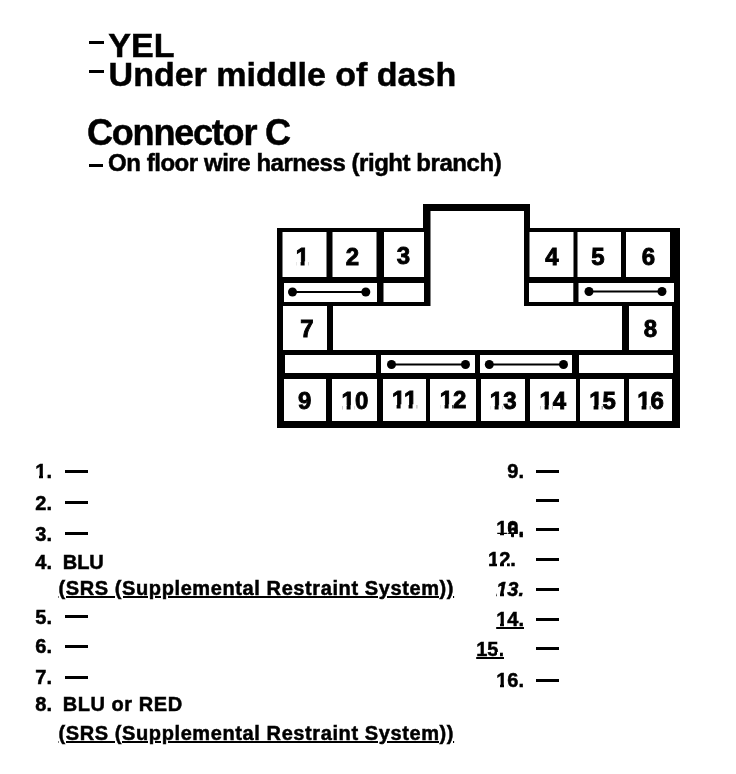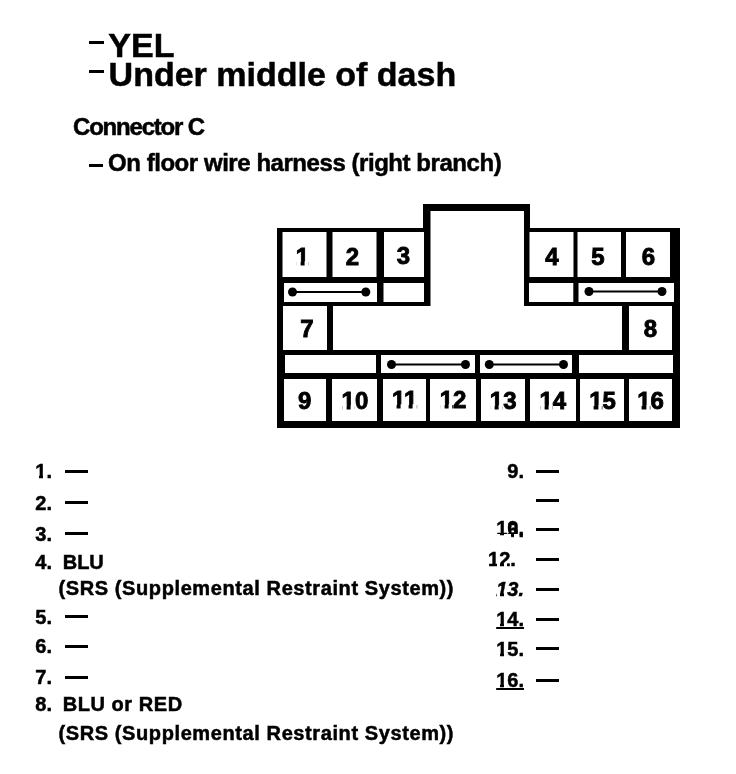--- a/index.html
+++ b/index.html
@@ -1,32 +1,32 @@
 <!DOCTYPE html>
 <html><head>
 <meta charset="utf-8">
 <style>
 html,body{margin:0;padding:0;}
 body{width:736px;height:774px;background:#fff;position:relative;overflow:hidden;
   font-family:"Liberation Sans",sans-serif;color:#000;}
 .t{position:absolute;white-space:nowrap;font-weight:bold;line-height:1;-webkit-text-stroke:0.5px #000;}
 .f25{font-size:34px;}
 .f20{font-size:20px;}
-.srs{letter-spacing:0.6px;}
+.srs{letter-spacing:0.6px;text-decoration:underline;}
 .bar{position:absolute;background:#000;}
 .num{position:absolute;text-align:right;font-weight:bold;font-size:20px;line-height:1;white-space:nowrap;-webkit-text-stroke:0.5px #000;}
 </style>
 </head>
 <body>
 
 <div class="bar" style="left:89px;top:40.6px;width:15px;height:3px;"></div>
 <div class="t f25" style="left:108.3px;top:27.8px;">YEL</div>
 <div class="bar" style="left:89px;top:69.8px;width:15px;height:3px;"></div>
 <div class="t f25" style="left:108.6px;top:56.8px;">Under middle of dash</div>
-<div class="t" style="left:73px;top:114.6px;font-size:24px;letter-spacing:-1.2px;">Connector C</div>
+<div class="t" style="left:87px;top:114.6px;font-size:36px;letter-spacing:-1.2px;">Connector C</div>
 <div class="bar" style="left:88.5px;top:164px;width:14px;height:3px;"></div>
 <div class="t" style="left:108px;top:151.2px;font-size:24px;letter-spacing:-0.45px;">On floor wire harness (right branch)</div>
 
 <svg style="position:absolute;left:0;top:0;" width="736" height="774" viewBox="0 0 736 774">
 <g>
 
 <rect x="277" y="228" width="403" height="200" fill="#000"></rect>
 <rect x="423" y="204" width="107" height="30" fill="#000"></rect>
 
 <g fill="#fff">
@@ -134,22 +134,22 @@
 <div class="bar" style="left:65px;top:675.9px;width:23px;height:3px;"></div>
 <div class="t f20" style="left:62.7px;top:693.6px;letter-spacing:0.55px;">BLU or RED</div>
 <div class="t f20 srs" style="left:58.5px;top:722.6px;">(SRS (Supplemental Restraint System))</div>
 
 <div class="num" style="left:480px;width:44px;top:461.1px;">9.</div>
 <div class="num" style="left:480px;width:44px;top:518px;">10.</div>
 <div class="num" style="left:480px;width:44px;top:519.6px;">5.</div>
 <div class="num" style="left:480px;width:44px;top:549.4px;text-align:center;">12.</div>
 <div class="num" style="left:480px;width:44px;top:579.4px;font-style:italic;">13.</div>
 <div class="num" style="left:480px;width:44px;top:609.1px;text-decoration:underline;">14.</div>
-<div class="num" style="left:480px;width:44px;top:638.6px;">15.</div>
-<div class="num" style="left:480px;width:44px;top:670.1px;text-decoration:underline;">16.</div>
+<div class="num" style="left:460px;width:44px;top:638.6px;text-decoration:underline;">15.</div>
+<div class="num" style="left:480px;width:44px;top:670.1px;">16.</div>
 <div class="bar" style="left:535.5px;top:469.9px;width:23px;height:3px;"></div>
 <div class="bar" style="left:535.5px;top:498.9px;width:23px;height:3px;"></div>
 <div class="bar" style="left:535.5px;top:528.4px;width:23px;height:3px;"></div>
 <div class="bar" style="left:535.5px;top:558.2px;width:23px;height:3px;"></div>
 <div class="bar" style="left:535.5px;top:588.2px;width:23px;height:3px;"></div>
 <div class="bar" style="left:535.5px;top:617.9px;width:23px;height:3px;"></div>
 <div class="bar" style="left:535.5px;top:647.4px;width:23px;height:3px;"></div>
 <div class="bar" style="left:535.5px;top:678.9px;width:23px;height:3px;"></div>
 
 <div class="bar" style="background:#fff;left:35.6px;top:474.9px;width:3.6px;height:4.6px;"></div>

